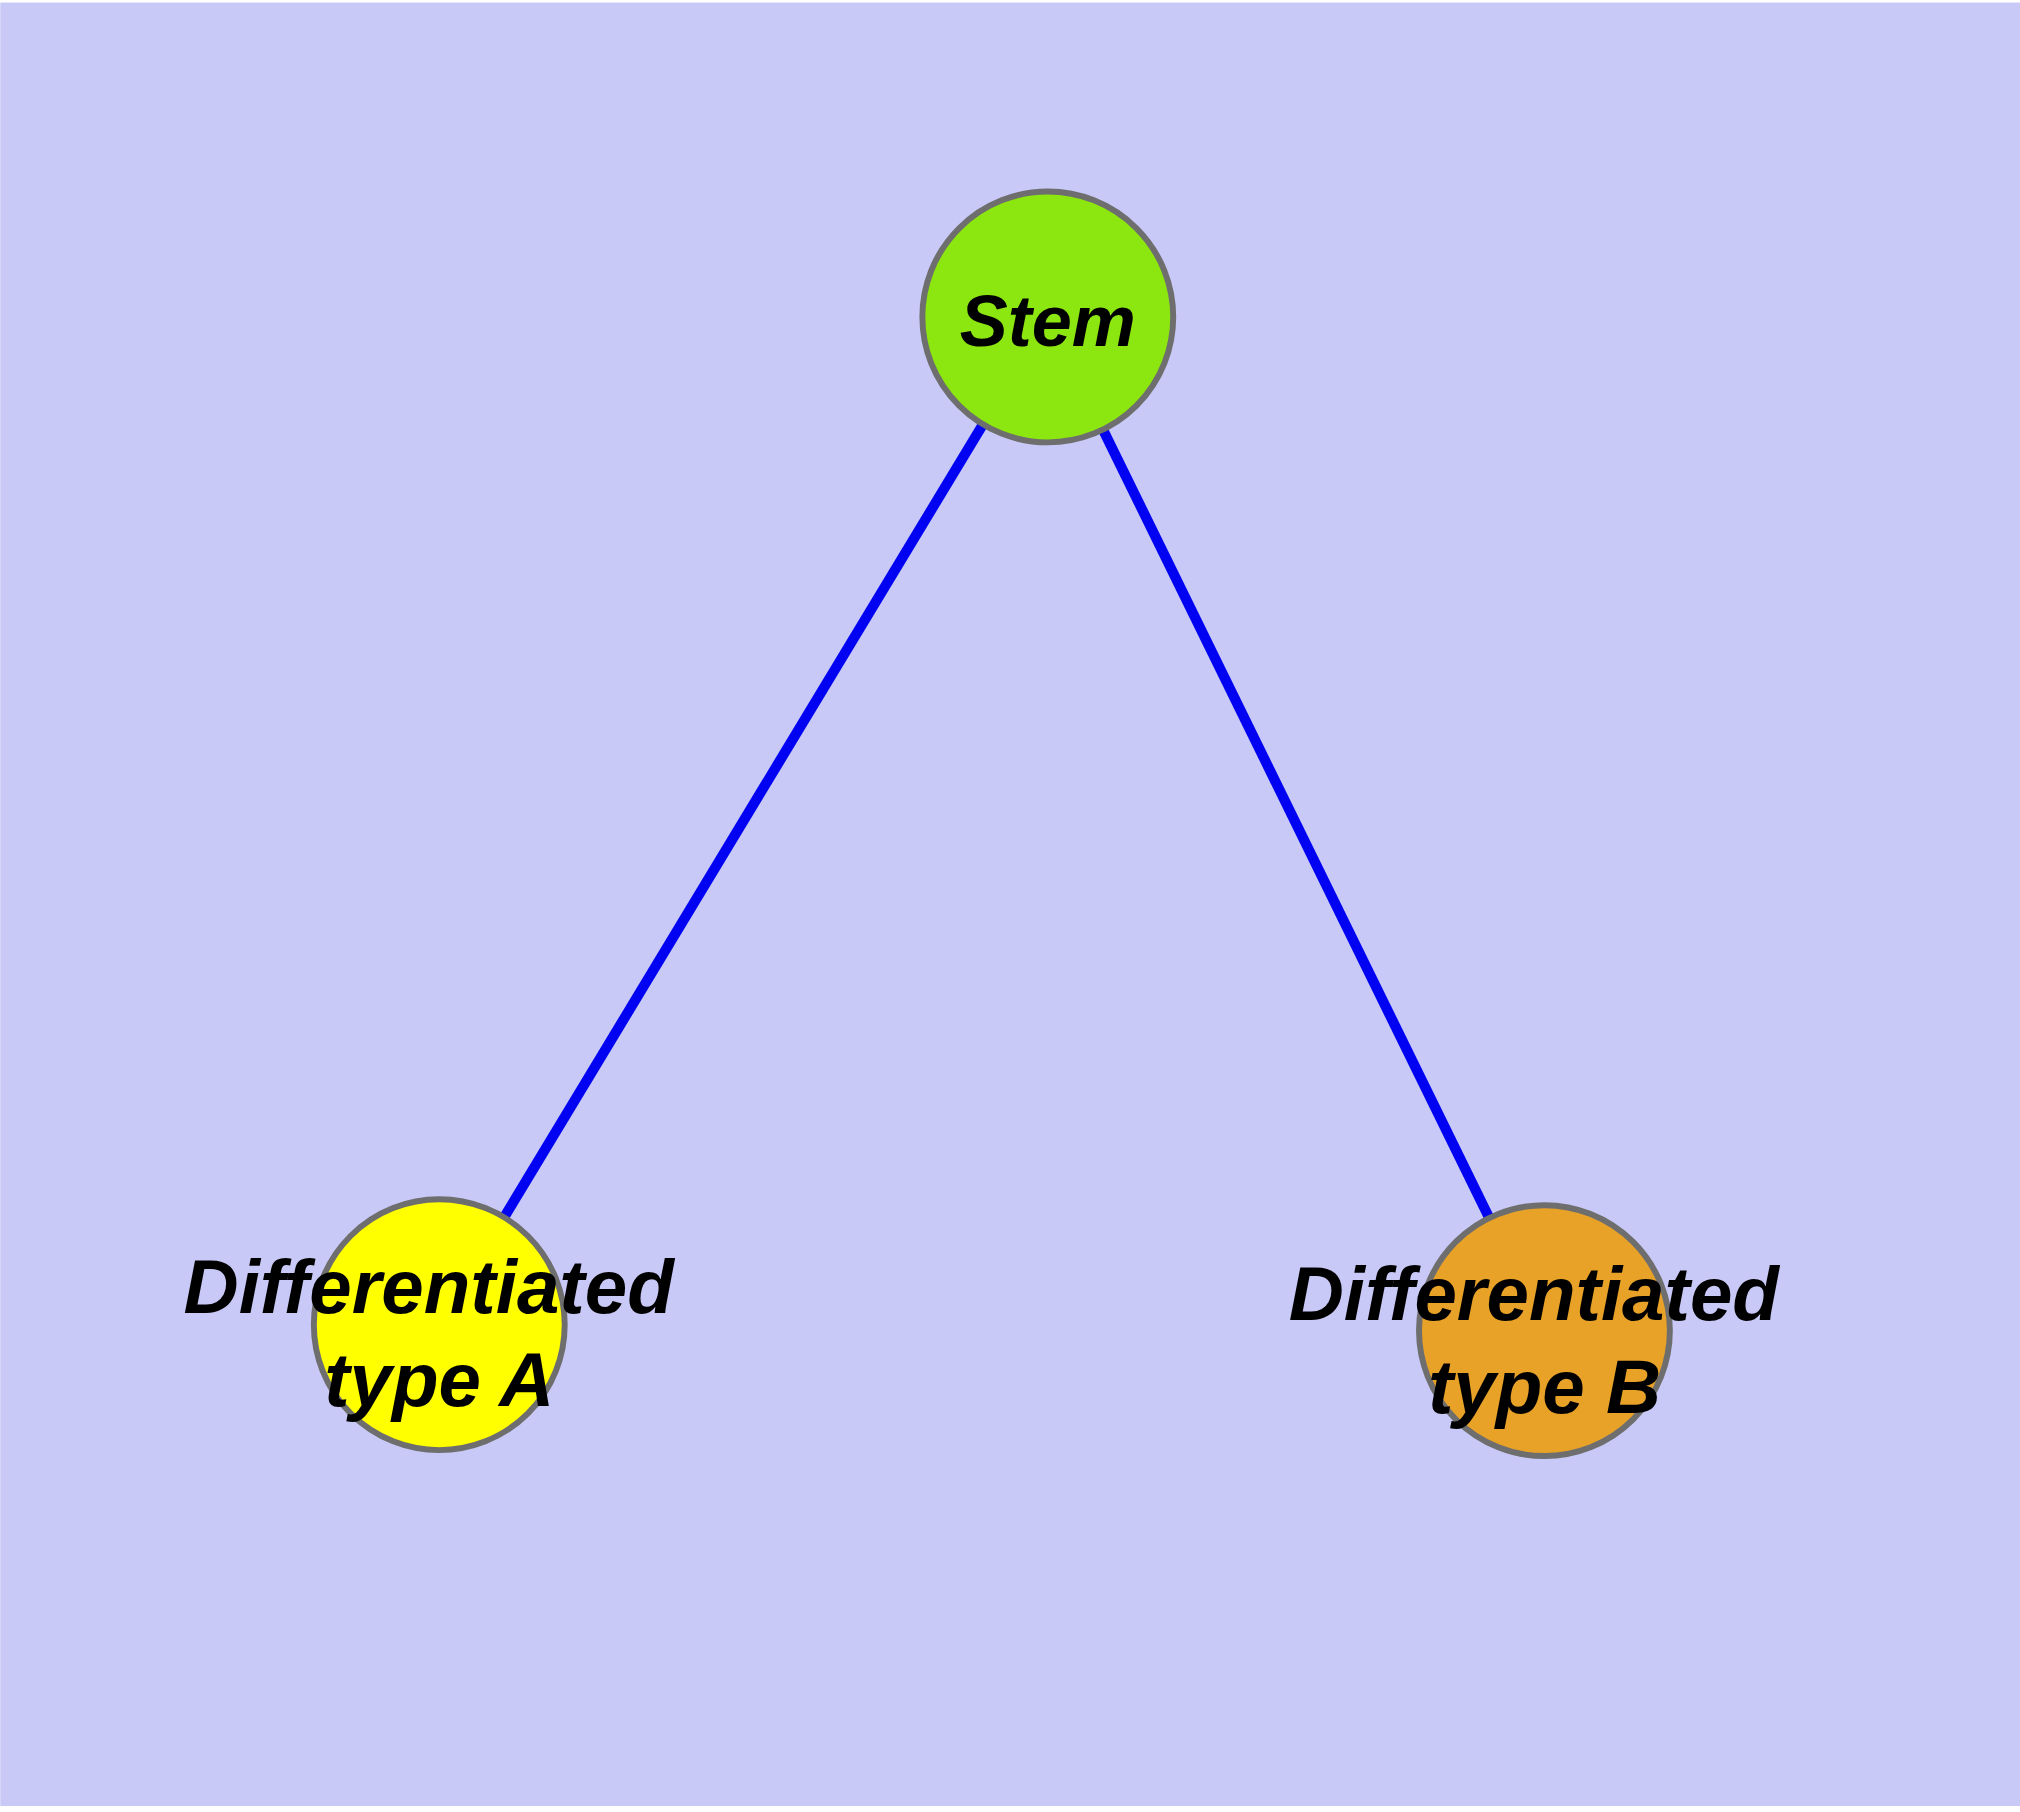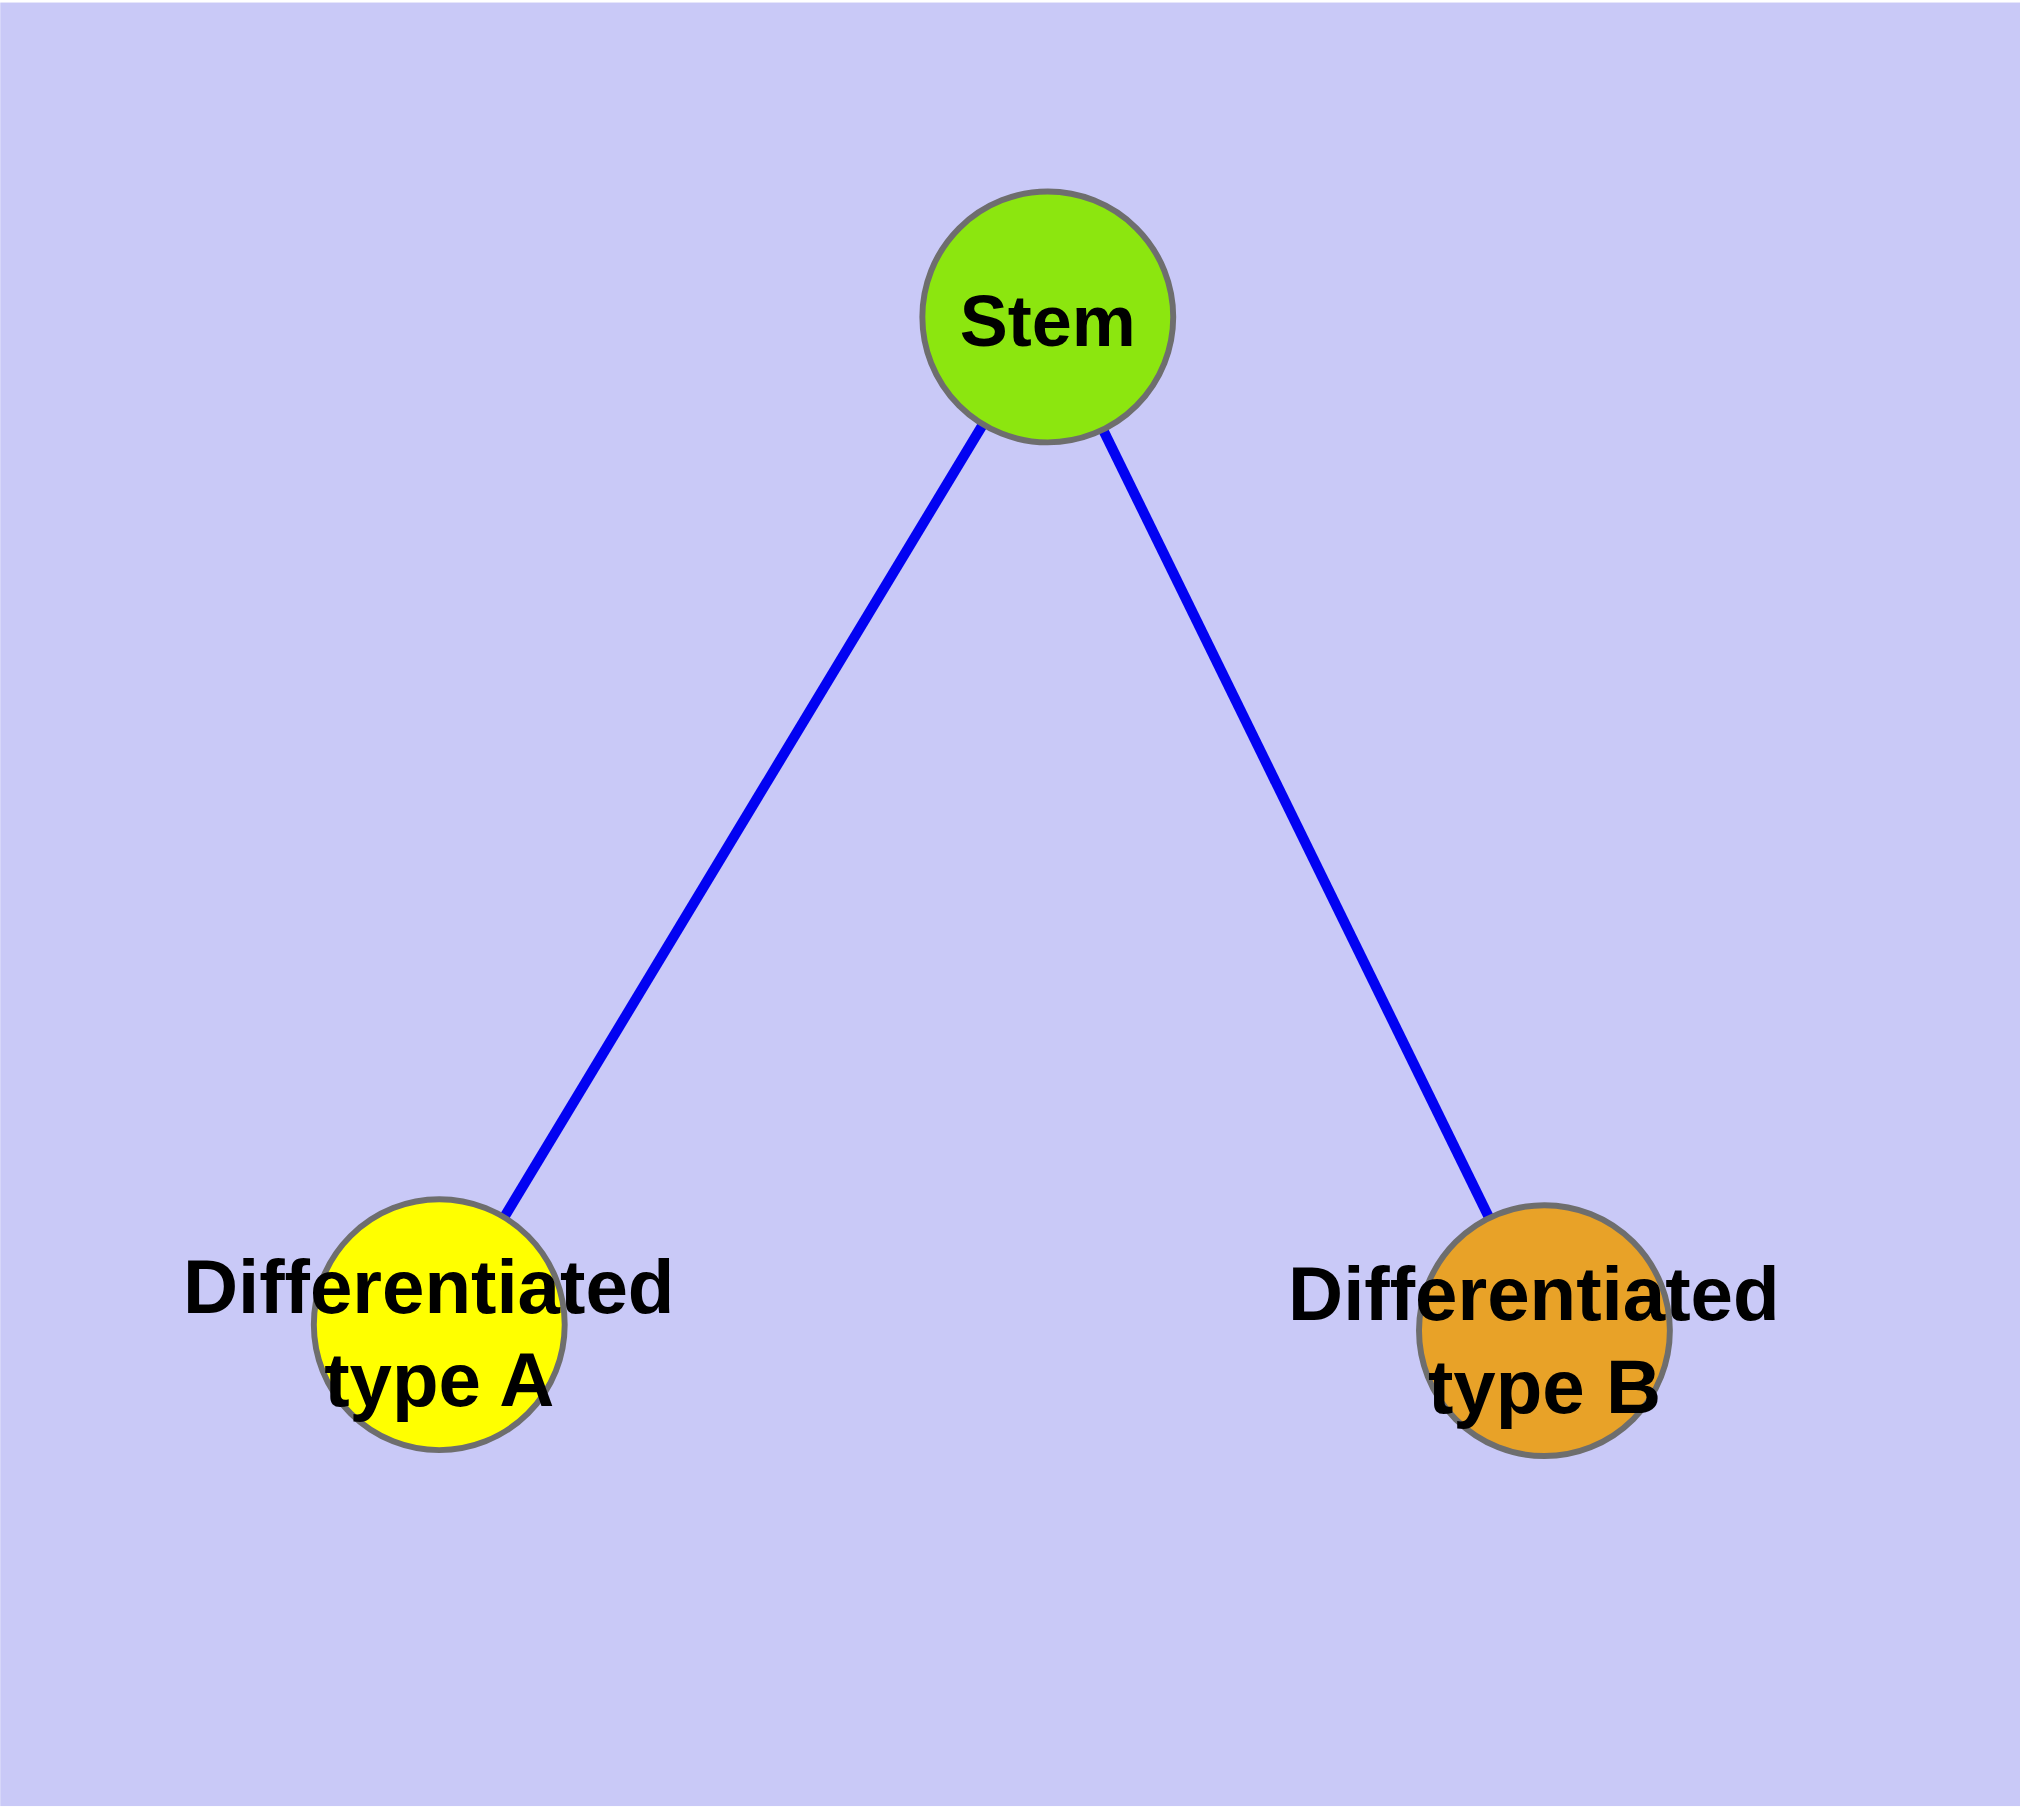--- a/index.html
+++ b/index.html
@@ -10,20 +10,21 @@
   body {
     width: 2021px;
     height: 1812px;
     font-family: "Liberation Sans", sans-serif;
   }
   .stage {
     position: relative;
     width: 2021px;
     height: 1812px;
     overflow: hidden;
+    font-style: italic;
   }
   .stage svg {
     position: absolute;
     left: 0;
     top: 0;
     display: block;
   }
   .edge {
     stroke-width: 12px;
     fill: none;

